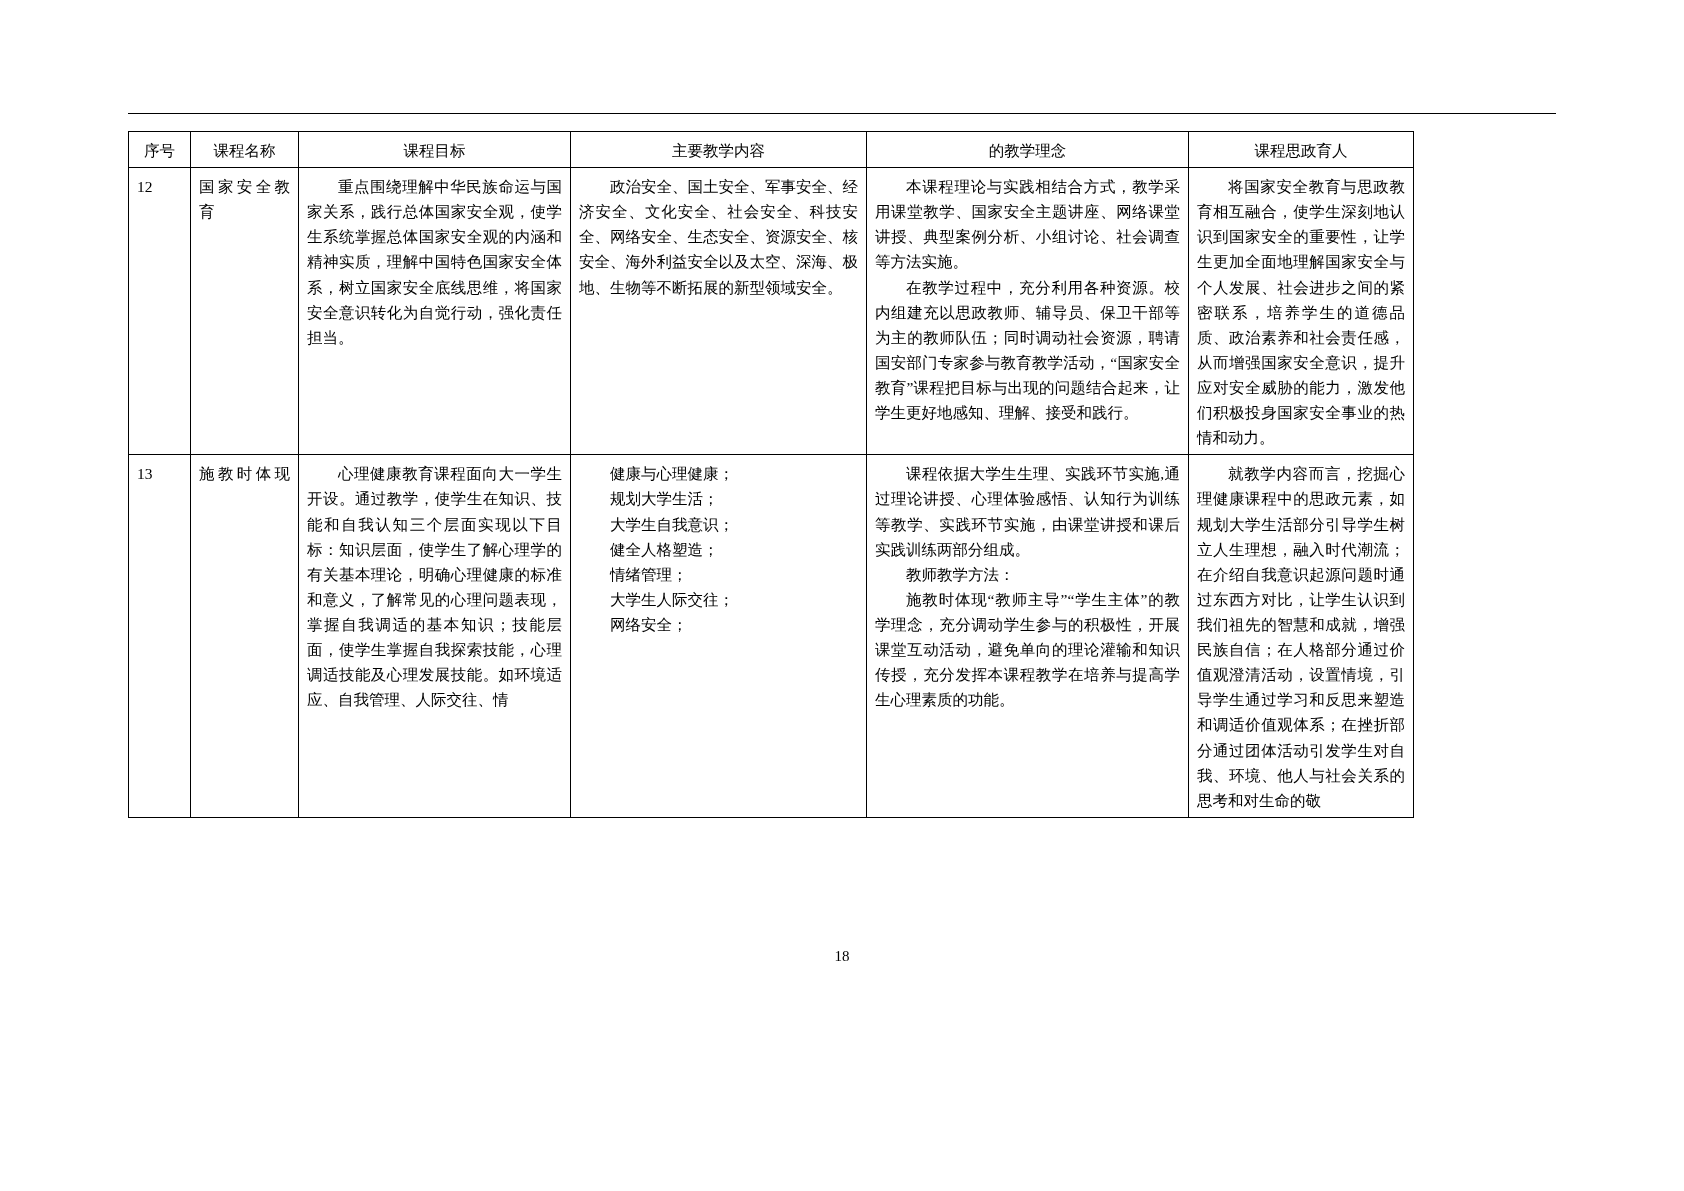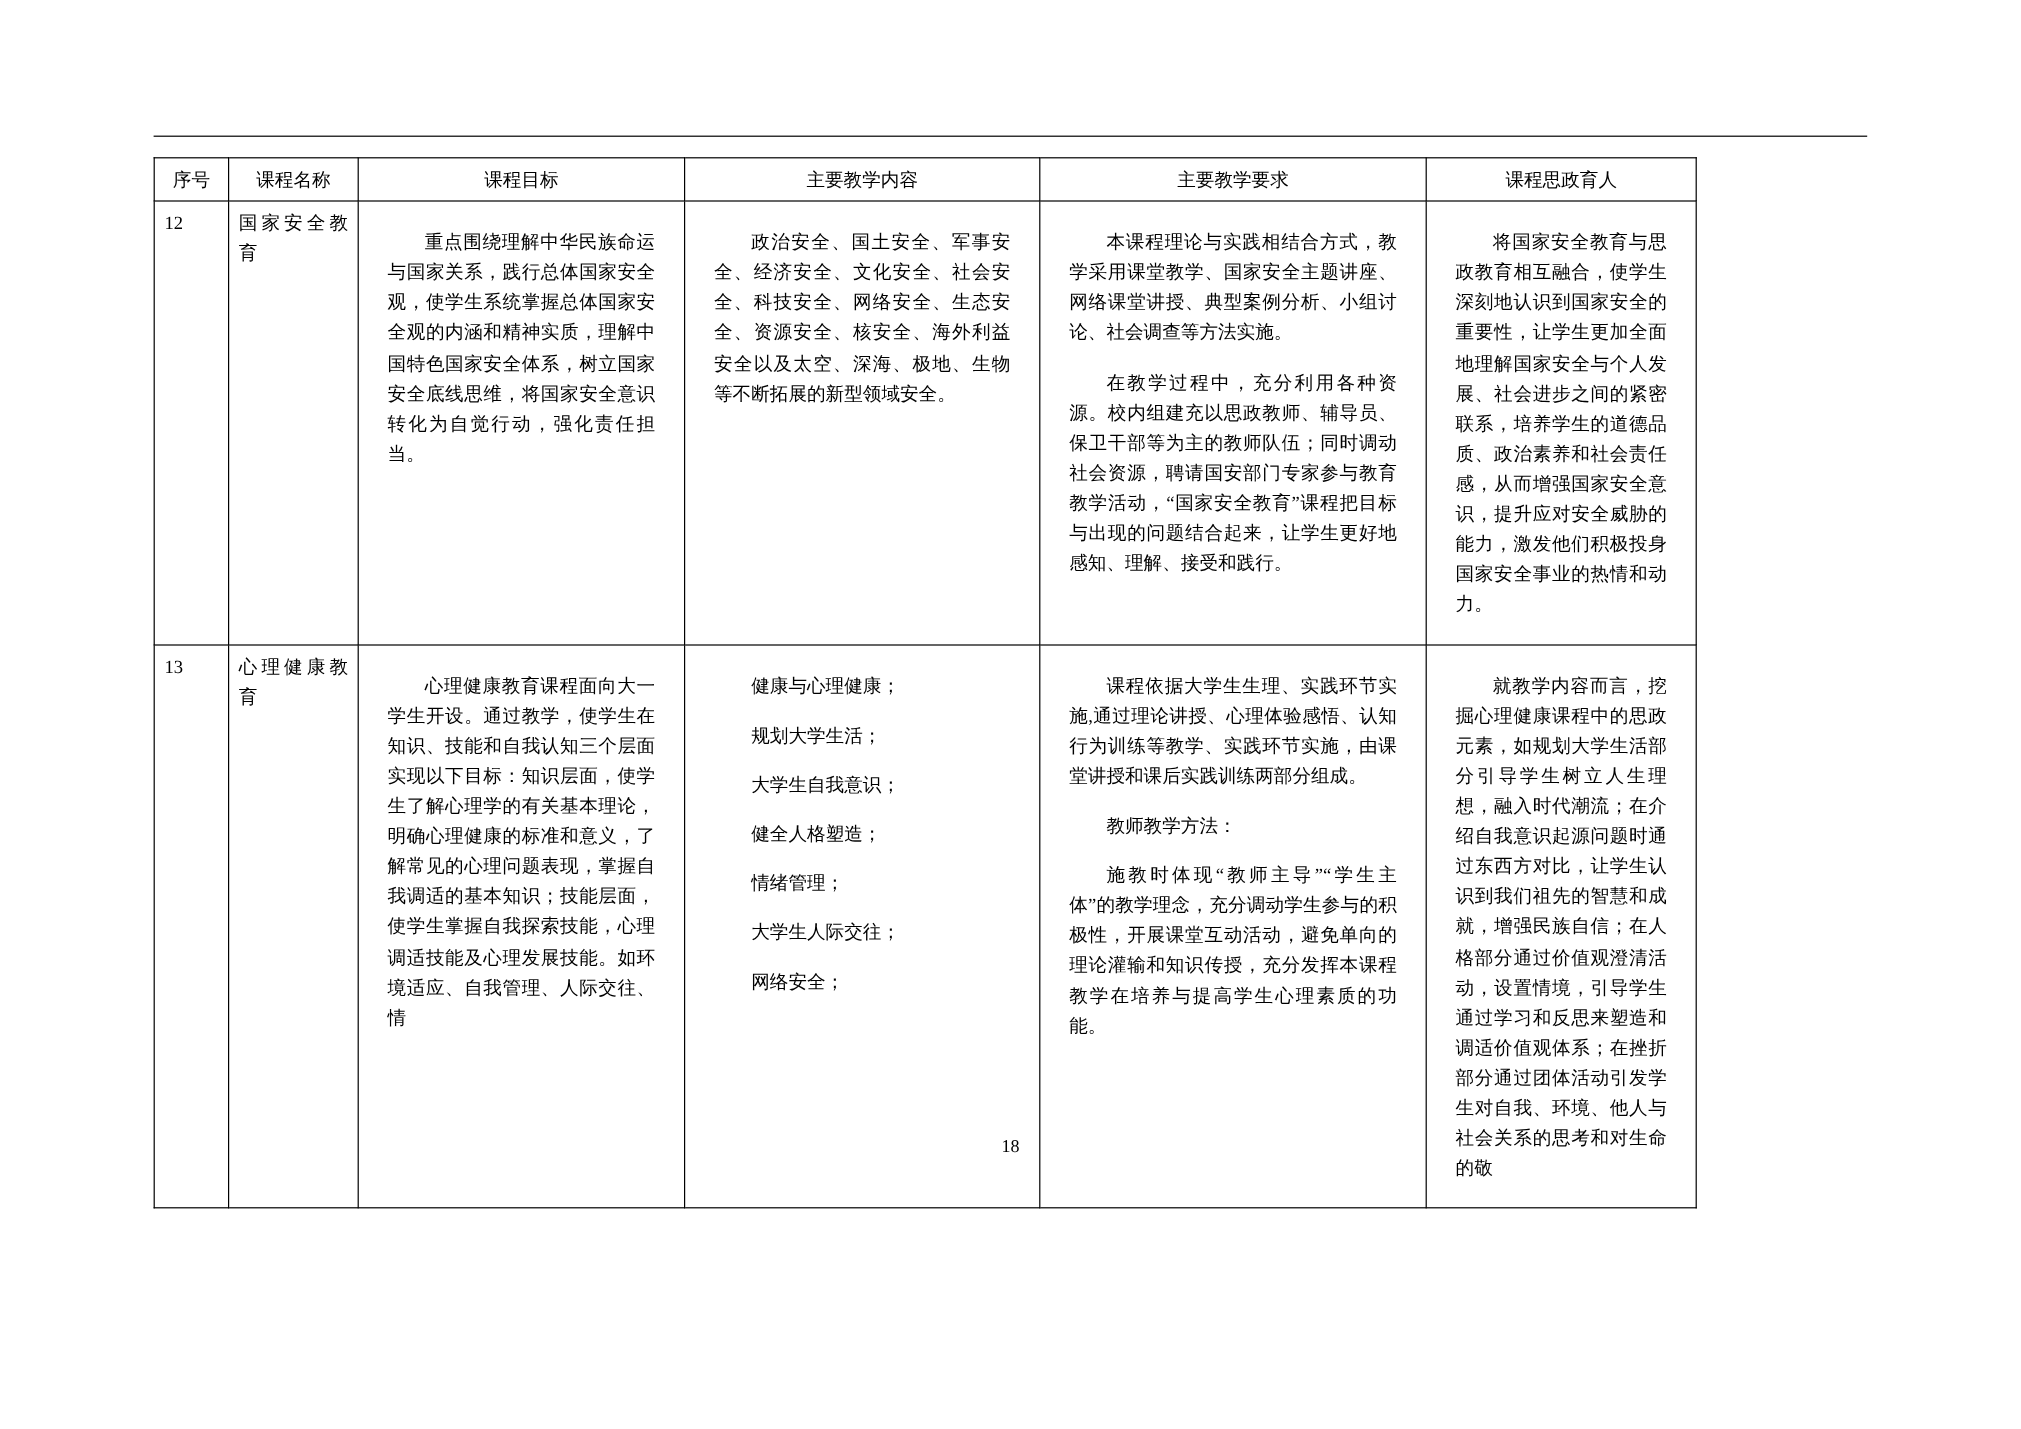--- a/index.html
+++ b/index.html
@@ -74,21 +74,21 @@
     line-height: 1.65;
     padding-left: 6px;
     padding-right: 6px;
   }
   .just {
     text-align: justify;
     text-justify: inter-ideograph;
     word-break: break-all;
   }
   .ind2 { text-indent: 2em; }
-  .p { margin: 16px; font-family: Liberation Serif, serif; }
+  .p { margin: 0; font-family: Liberation Serif, serif; }
   .p + .p { margin-top: 0; }
   .gap { margin-top: 0.95em; }
   .page-number {
     position: absolute;
     left: 0;
     top: 948px;
     width: 1684px;
     text-align: center;
     font-size: 15px;
     font-family: "Liberation Serif", serif;
@@ -113,21 +113,21 @@
       <col class="col-cont">
       <col class="col-req">
       <col class="col-ideo">
     </colgroup>
     <thead>
       <tr>
         <td>序号</td>
         <td>课程名称</td>
         <td>课程目标</td>
         <td>主要教学内容</td>
-        <td>主要教学要求</td>
+        <td>的教学理念</td>
         <td>课程思政育人</td>
       </tr>
     </thead>
     <tbody>
 
       <tr>
         <td class="cell-no">12</td>
         <td class="cell-name">国家安全教育</td>
         <td class="just">
           <p class="p ind2">重点围绕理解中华民族命运与国家关系，践行总体国家安全观，使学生系统掌握总体国家安全观的内涵和精神实质，理解中国特色国家安全体系，树立国家安全底线思维，将国家安全意识转化为自觉行动，强化责任担当。</p>
@@ -139,21 +139,21 @@
           <p class="p ind2">本课程理论与实践相结合方式，教学采用课堂教学、国家安全主题讲座、网络课堂讲授、典型案例分析、小组讨论、社会调查等方法实施。</p>
           <p class="p ind2">在教学过程中，充分利用各种资源。校内组建充以思政教师、辅导员、保卫干部等为主的教师队伍；同时调动社会资源，聘请国安部门专家参与教育教学活动，“国家安全教育”课程把目标与出现的问题结合起来，让学生更好地感知、理解、接受和践行。</p>
         </td>
         <td class="just">
           <p class="p ind2">将国家安全教育与思政教育相互融合，使学生深刻地认识到国家安全的重要性，让学生更加全面地理解国家安全与个人发展、社会进步之间的紧密联系，培养学生的道德品质、政治素养和社会责任感，从而增强国家安全意识，提升应对安全威胁的能力，激发他们积极投身国家安全事业的热情和动力。</p>
         </td>
       </tr>
 
       <tr>
         <td class="cell-no">13</td>
-        <td class="cell-name">心理健康教育</td>
+        <td class="cell-name">施教时体现</td>
         <td class="just clip">
           <p class="p ind2">心理健康教育课程面向大一学生开设。通过教学，使学生在知识、技能和自我认知三个层面实现以下目标：知识层面，使学生了解心理学的有关基本理论，明确心理健康的标准和意义，了解常见的心理问题表现，掌握自我调适的基本知识；技能层面，使学生掌握自我探索技能，心理调适技能及心理发展技能。如环境适应、自我管理、人际交往、情</p>
         </td>
         <td class="just clip">
           <p class="p ind2">健康与心理健康；</p>
           <p class="p ind2 gap">规划大学生活；</p>
           <p class="p ind2 gap">大学生自我意识；</p>
           <p class="p ind2 gap">健全人格塑造；</p>
           <p class="p ind2 gap">情绪管理；</p>
           <p class="p ind2 gap">大学生人际交往；</p>

